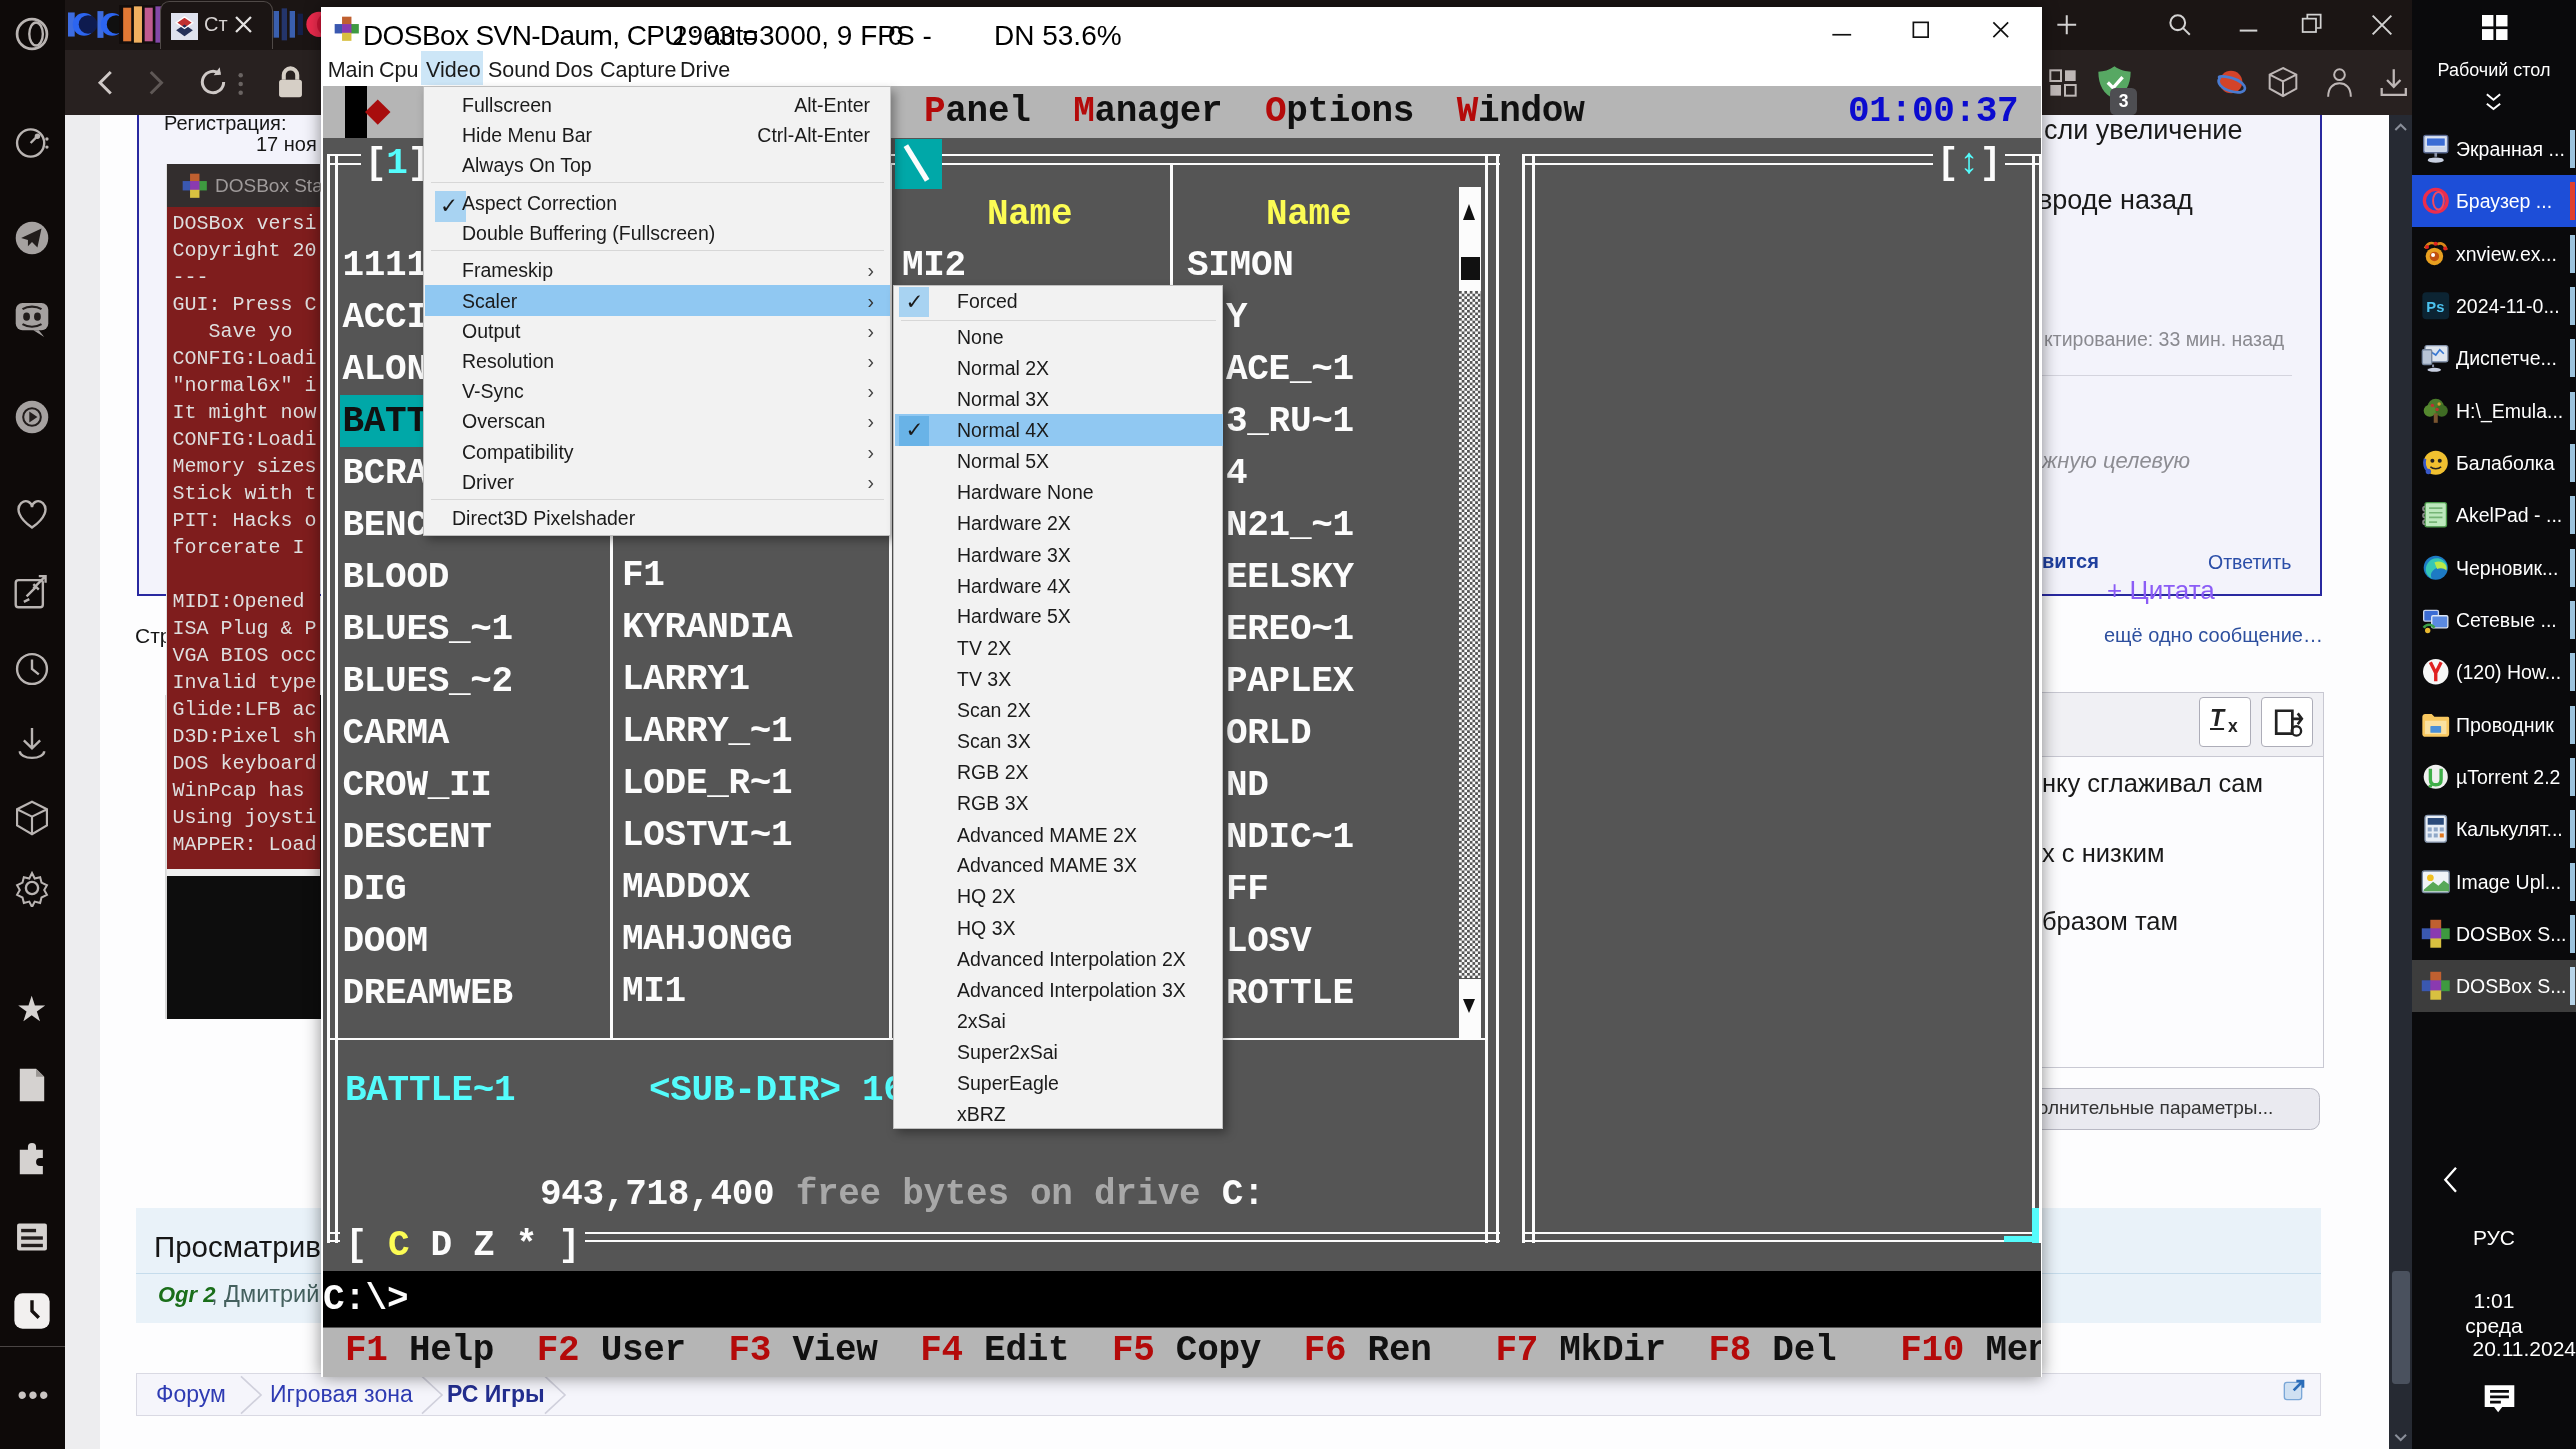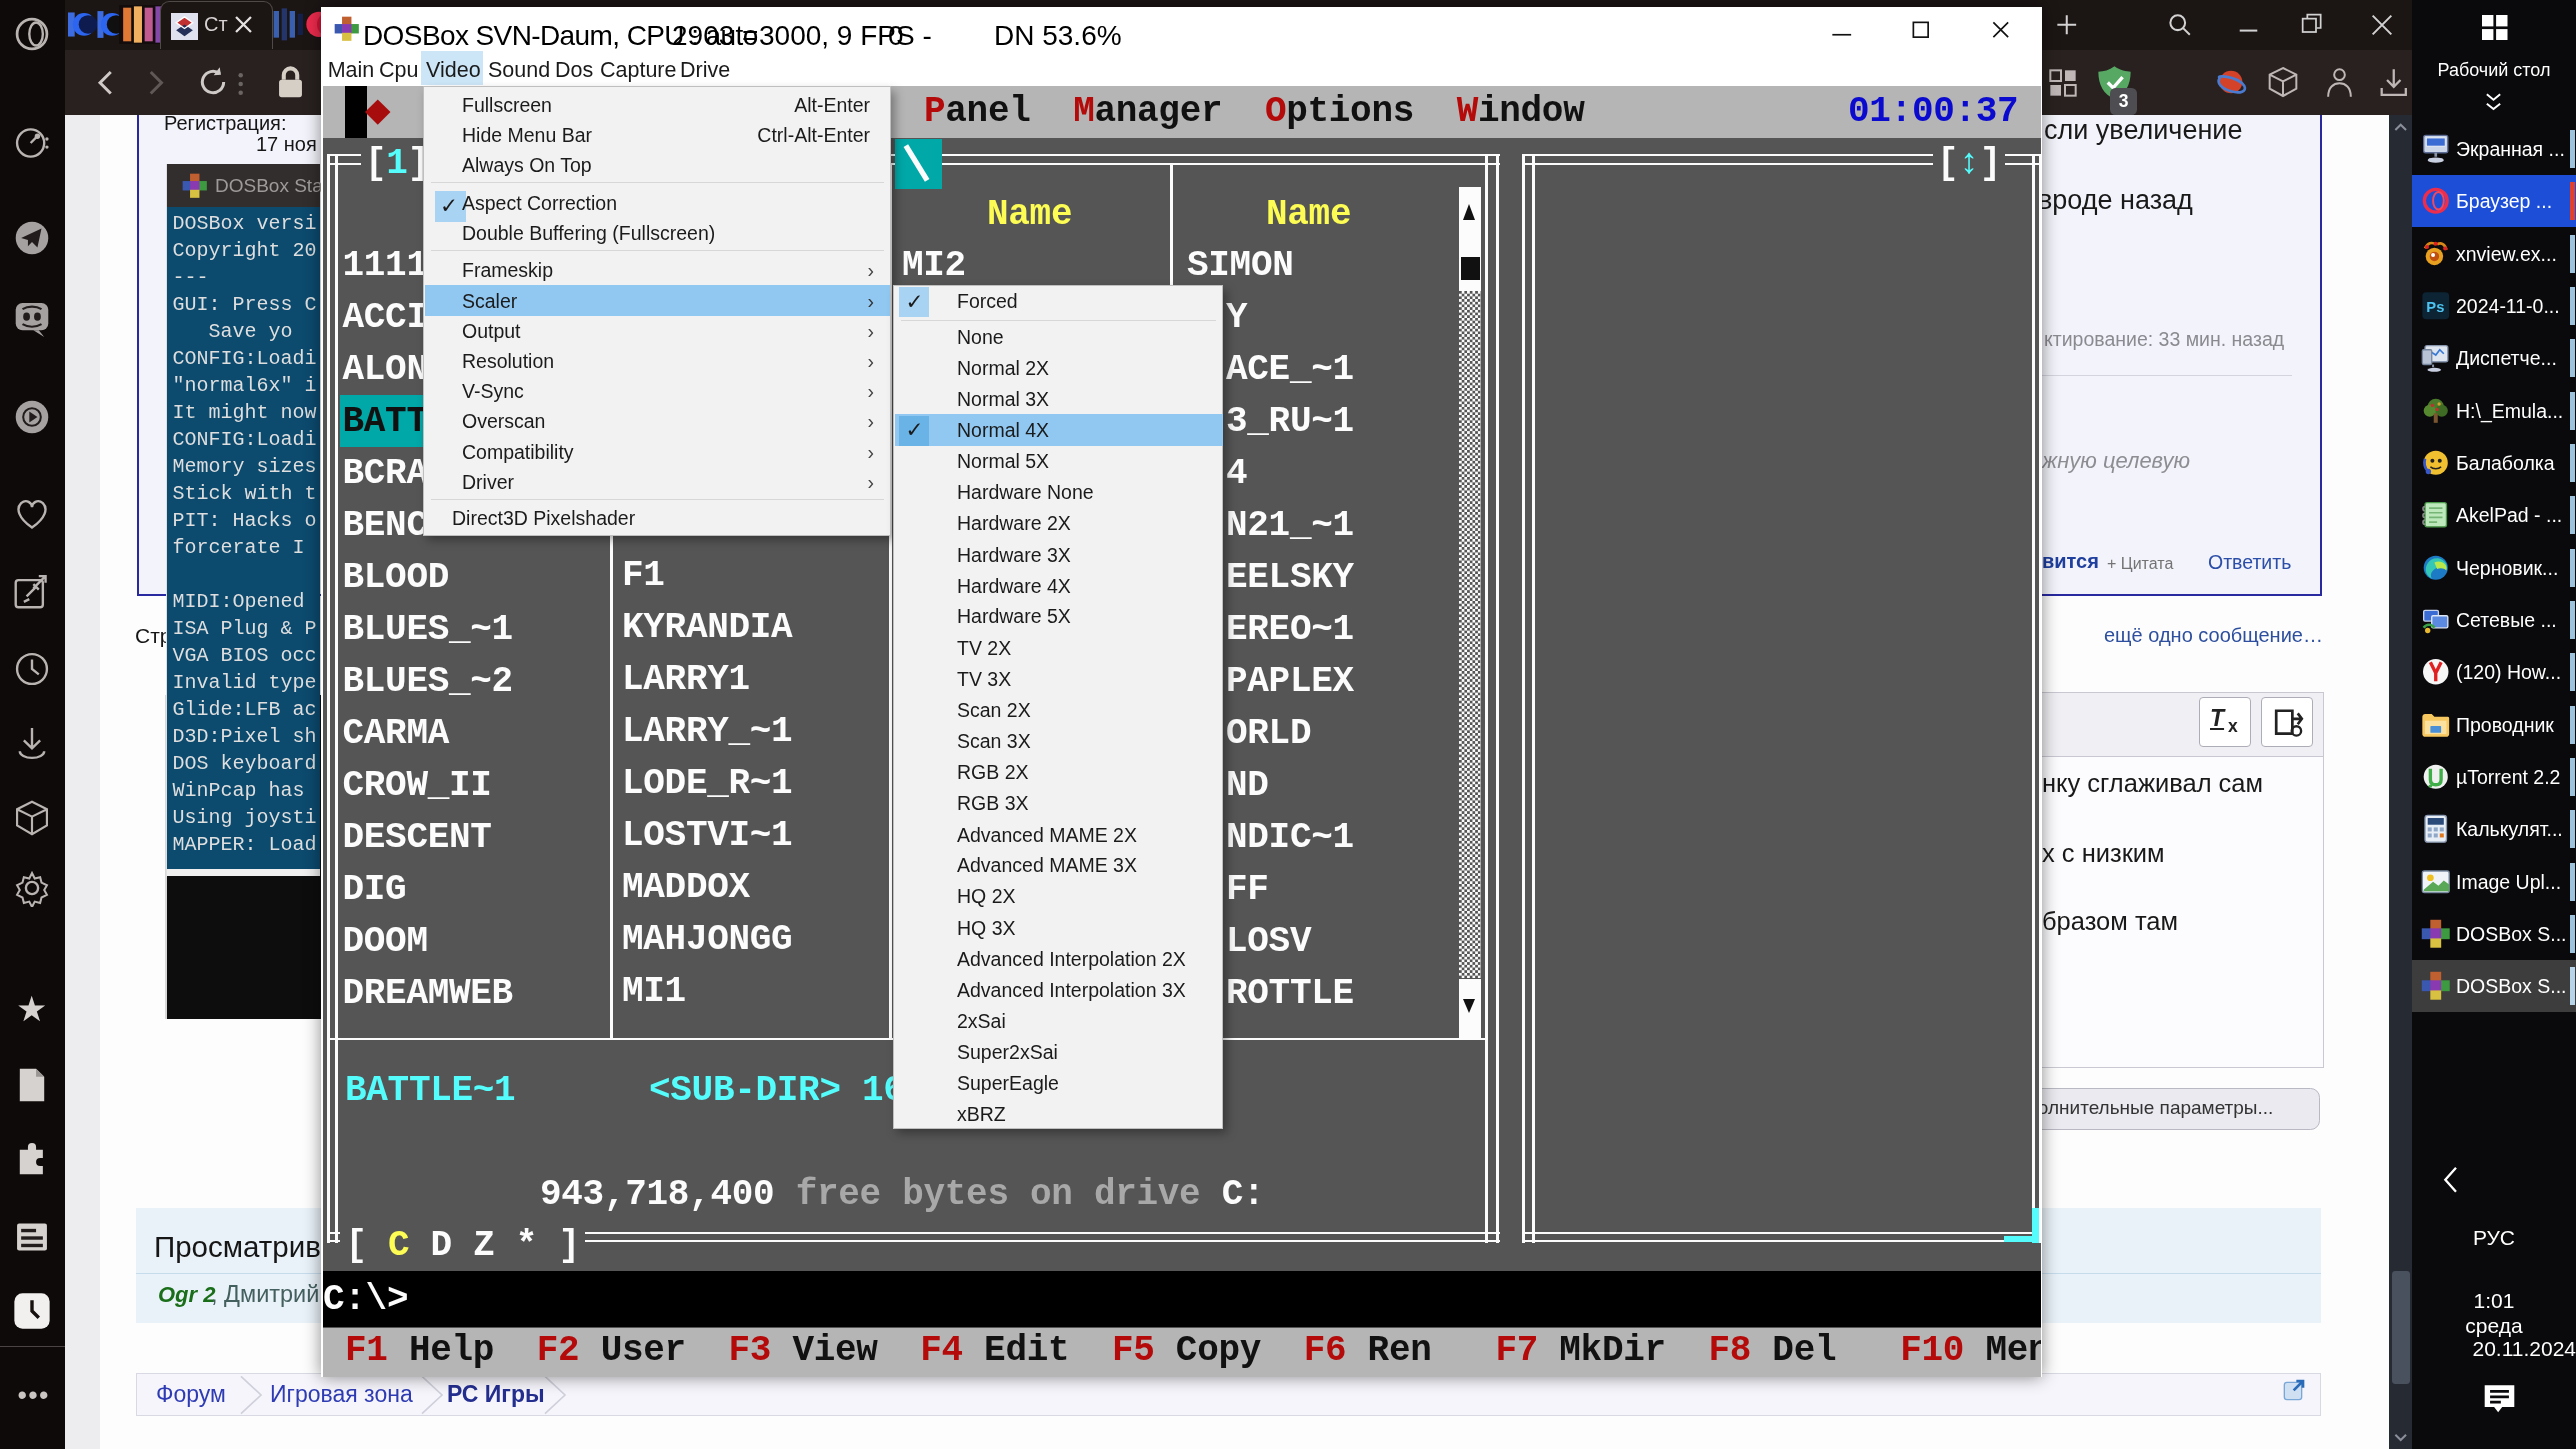--- a/index.html
+++ b/index.html
@@ -158,21 +158,21 @@
   <div class="abs" style="left:191px;top:18px;font-size:20px;color:#161616">17 ноя 2</div>
   <div class="abs" style="left:100px;top:47px;font-size:24px;color:#161616">С</div>
   <div class="abs" style="left:70px;top:509px;font-size:21px;color:#161616">Стра</div>
 
   <div class="abs" style="left:1979px;top:0px;font-size:27px;color:#191919">сли увеличение</div>
   <div class="abs" style="left:1973px;top:70px;font-size:27px;color:#191919">вроде назад</div>
   <div class="abs" style="left:1979px;top:213px;font-size:19.5px;color:#8a8a90">ктирование: 33 мин. назад</div>
   <div class="abs" style="left:1967px;top:260px;width:260px;height:1.3px;background:#d4d4de"></div>
   <div class="abs" style="left:1977px;top:333px;font-size:22px;font-style:italic;color:#8d8d93">жную целевую</div>
   <div class="abs" style="left:1977px;top:435px;font-size:20px;font-weight:bold;color:#1f3f9e">вится</div>
-  <div class="abs" style="left:2042px;top:440px;font-size:16px;color:#737373">+ Цитата</div>
+  <div class="abs" style="left:2042px;top:460px;font-size:26px;color:#8b5cf6">+ Цитата</div>
   <div class="abs" style="left:2143px;top:436px;font-size:19.5px;color:#2b4ea8">Ответить</div>
   <div class="abs" style="left:2039px;top:509px;font-size:20px;color:#2d4f9e">ещё одно сообщение…</div>
 
   <div class="abs" style="left:1933px;top:577px;width:326px;height:65px;background:#f0f0f4;border:1.3px solid #c8c8d2"></div>
   <div class="abs" style="left:2134px;top:582px;width:52px;height:50px;background:#fff;border:1.3px solid #adadb8;border-radius:4px"></div>
   <div class="abs" style="left:2196px;top:582px;width:52px;height:50px;background:#fff;border:1.3px solid #adadb8;border-radius:4px"></div>
   <div class="abs" style="left:2145px;top:590px;font-size:23px;font-weight:bold;font-style:italic;color:#222;text-decoration:underline">T</div>
   <div class="abs" style="left:2163px;top:601px;font-size:17.5px;font-weight:bold;color:#222">x</div>
   <svg class="abs" style="left:2207px;top:589px" width="34" height="35" viewBox="0 0 50 52">
         <path d="M6 10 H30 V44 H6 Z" stroke="#222" stroke-width="4" fill="none"></path>
@@ -299,21 +299,21 @@
   <div class="abs" style="left:0;top:0;width:153px;height:43px;background:#332e2e">
     <svg class="abs" style="left:14.8px;top:9.4px" width="25.5" height="25.5" viewBox="0 0 38 38">
       <rect x="12" y="1" width="14" height="12" fill="#c06030"></rect>
           <rect x="1" y="12" width="12" height="14" fill="#3a58b0"></rect>
           <rect x="25" y="12" width="12" height="14" fill="#3e9a40"></rect>
           <rect x="12" y="12" width="14" height="14" fill="#8a3ab0"></rect>
           <rect x="12" y="25" width="14" height="12" fill="#d8c040"></rect>
     </svg>
     <div class="abs" style="left:48px;top:10.7px;font-size:19px;color:#9f9a9a;white-space:nowrap">DOSBox Stat</div>
   </div>
-  <div class="abs" style="left:0;top:43px;width:153px;height:662px;background:#0c4a6e;overflow:hidden">
+  <div class="abs" style="left:0;top:43px;width:153px;height:662px;background:#7f1d1d;overflow:hidden">
     <div class="abs" style="left:5.4px;top:2.7px;font-family:'Liberation Mono',monospace;font-size:20px;line-height:27px;color:#dedede;white-space:pre">DOSBox versi
 Copyright 20
 ---
 GUI: Press C
    Save yo
 CONFIG:Loadi
 "normal6x" i
 It might now
 CONFIG:Loadi
 Memory sizes

